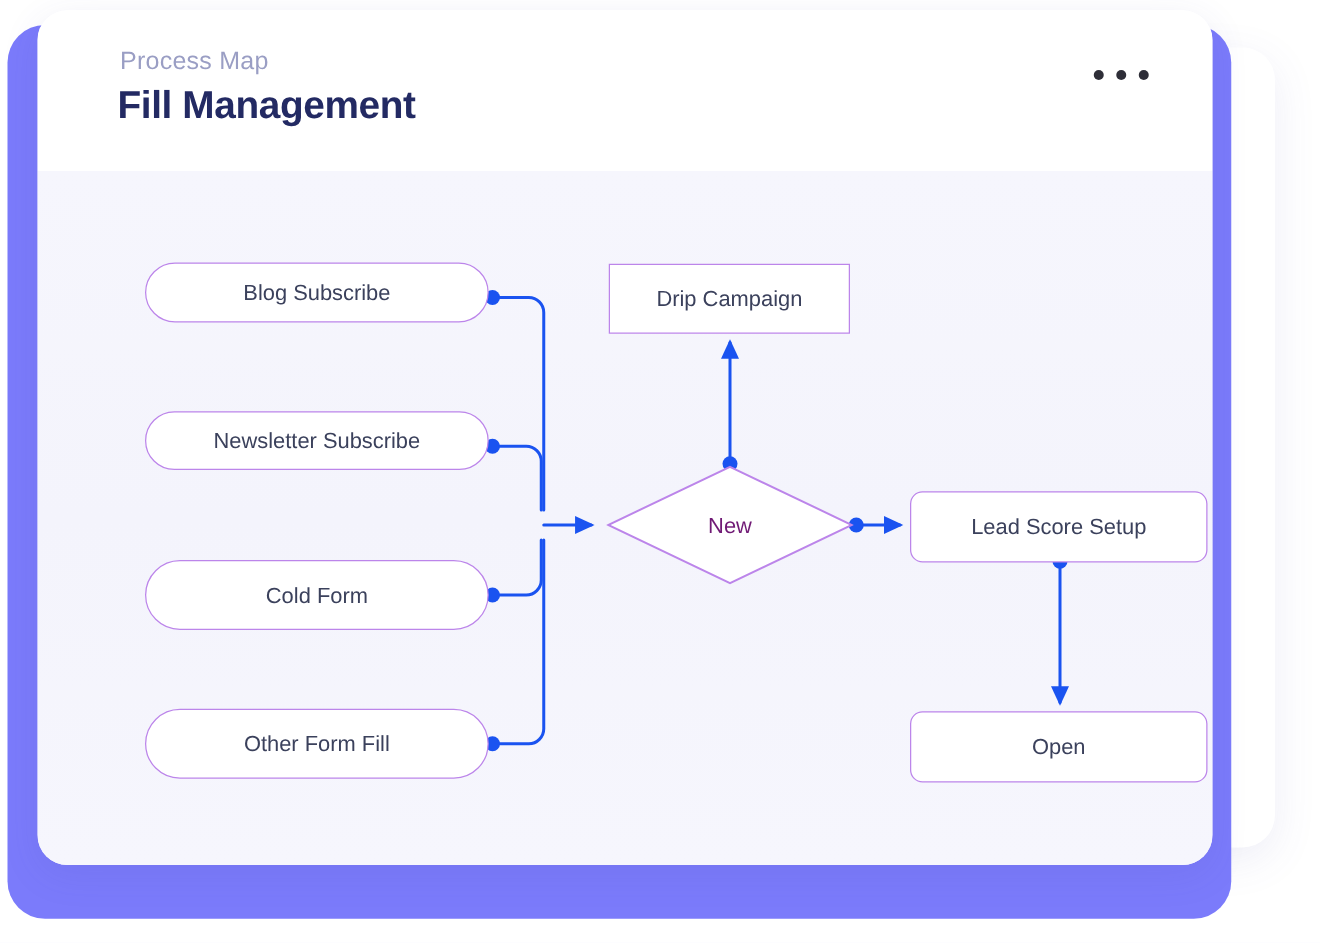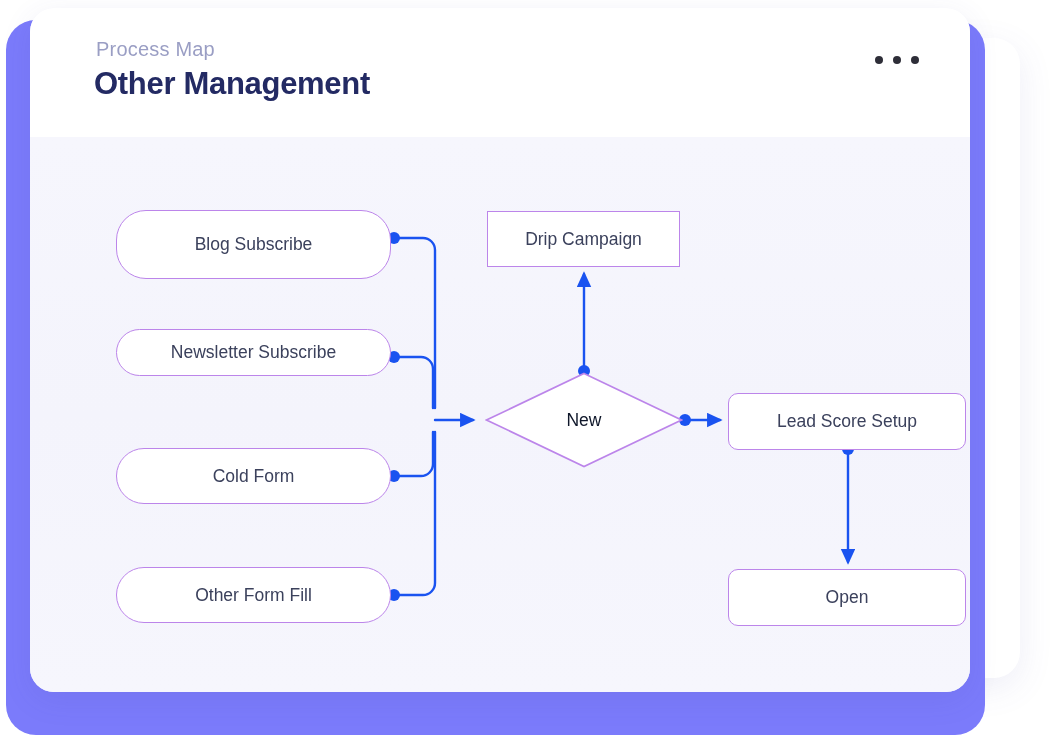--- a/index.html
+++ b/index.html
@@ -136,38 +136,38 @@
   }
   .diamond-label {
     position: absolute;
     left: 0;
     top: 0;
     width: 100%;
     height: 100%;
     display: flex;
     align-items: center;
     justify-content: center;
-    color: #0f172a;
+    color: #701a75;
     font-size: 17.5px;
     pointer-events: none;
   }
 </style>
 </head>
 <body>
 
 <div id="stage">
 
   <div class="layer-white-back"></div>
   <div class="layer-purple"></div>
 
   <div class="card">
 
     <div class="card-header">
       <div class="eyebrow">Process Map</div>
-      <div class="title">Other Management</div>
+      <div class="title">Fill Management</div>
       <div class="kebab">
         <span></span>
         <span></span>
         <span></span>
       </div>
     </div>
 
     <div class="card-body"></div>
 
     <svg id="flow" viewBox="0 0 940 684" width="940" height="684" xmlns="http://www.w3.org/2000/svg">
@@ -198,21 +198,21 @@
         <circle cx="364" cy="230" r="6"></circle>
         <circle cx="364" cy="349" r="6"></circle>
         <circle cx="364" cy="468" r="6"></circle>
         <circle cx="364" cy="587" r="6"></circle>
         <circle cx="554" cy="363" r="6"></circle>
         <circle cx="655" cy="412" r="6"></circle>
         <circle cx="818" cy="441" r="6"></circle>
       </g>
     </svg>
 
-    <div class="node pill" style="left:86px; top:202px; width:275px; height:69px;">
+    <div class="node pill" style="left:86px; top:202px; width:275px; height:48px;">
       <span>Blog Subscribe</span>
     </div>
 
     <div class="node pill" style="left:86px; top:321px; width:275px; height:47px;">
       <span>Newsletter Subscribe</span>
     </div>
 
     <div class="node pill" style="left:86px; top:440px; width:275px; height:56px;">
       <span>Cold Form</span>
     </div>

